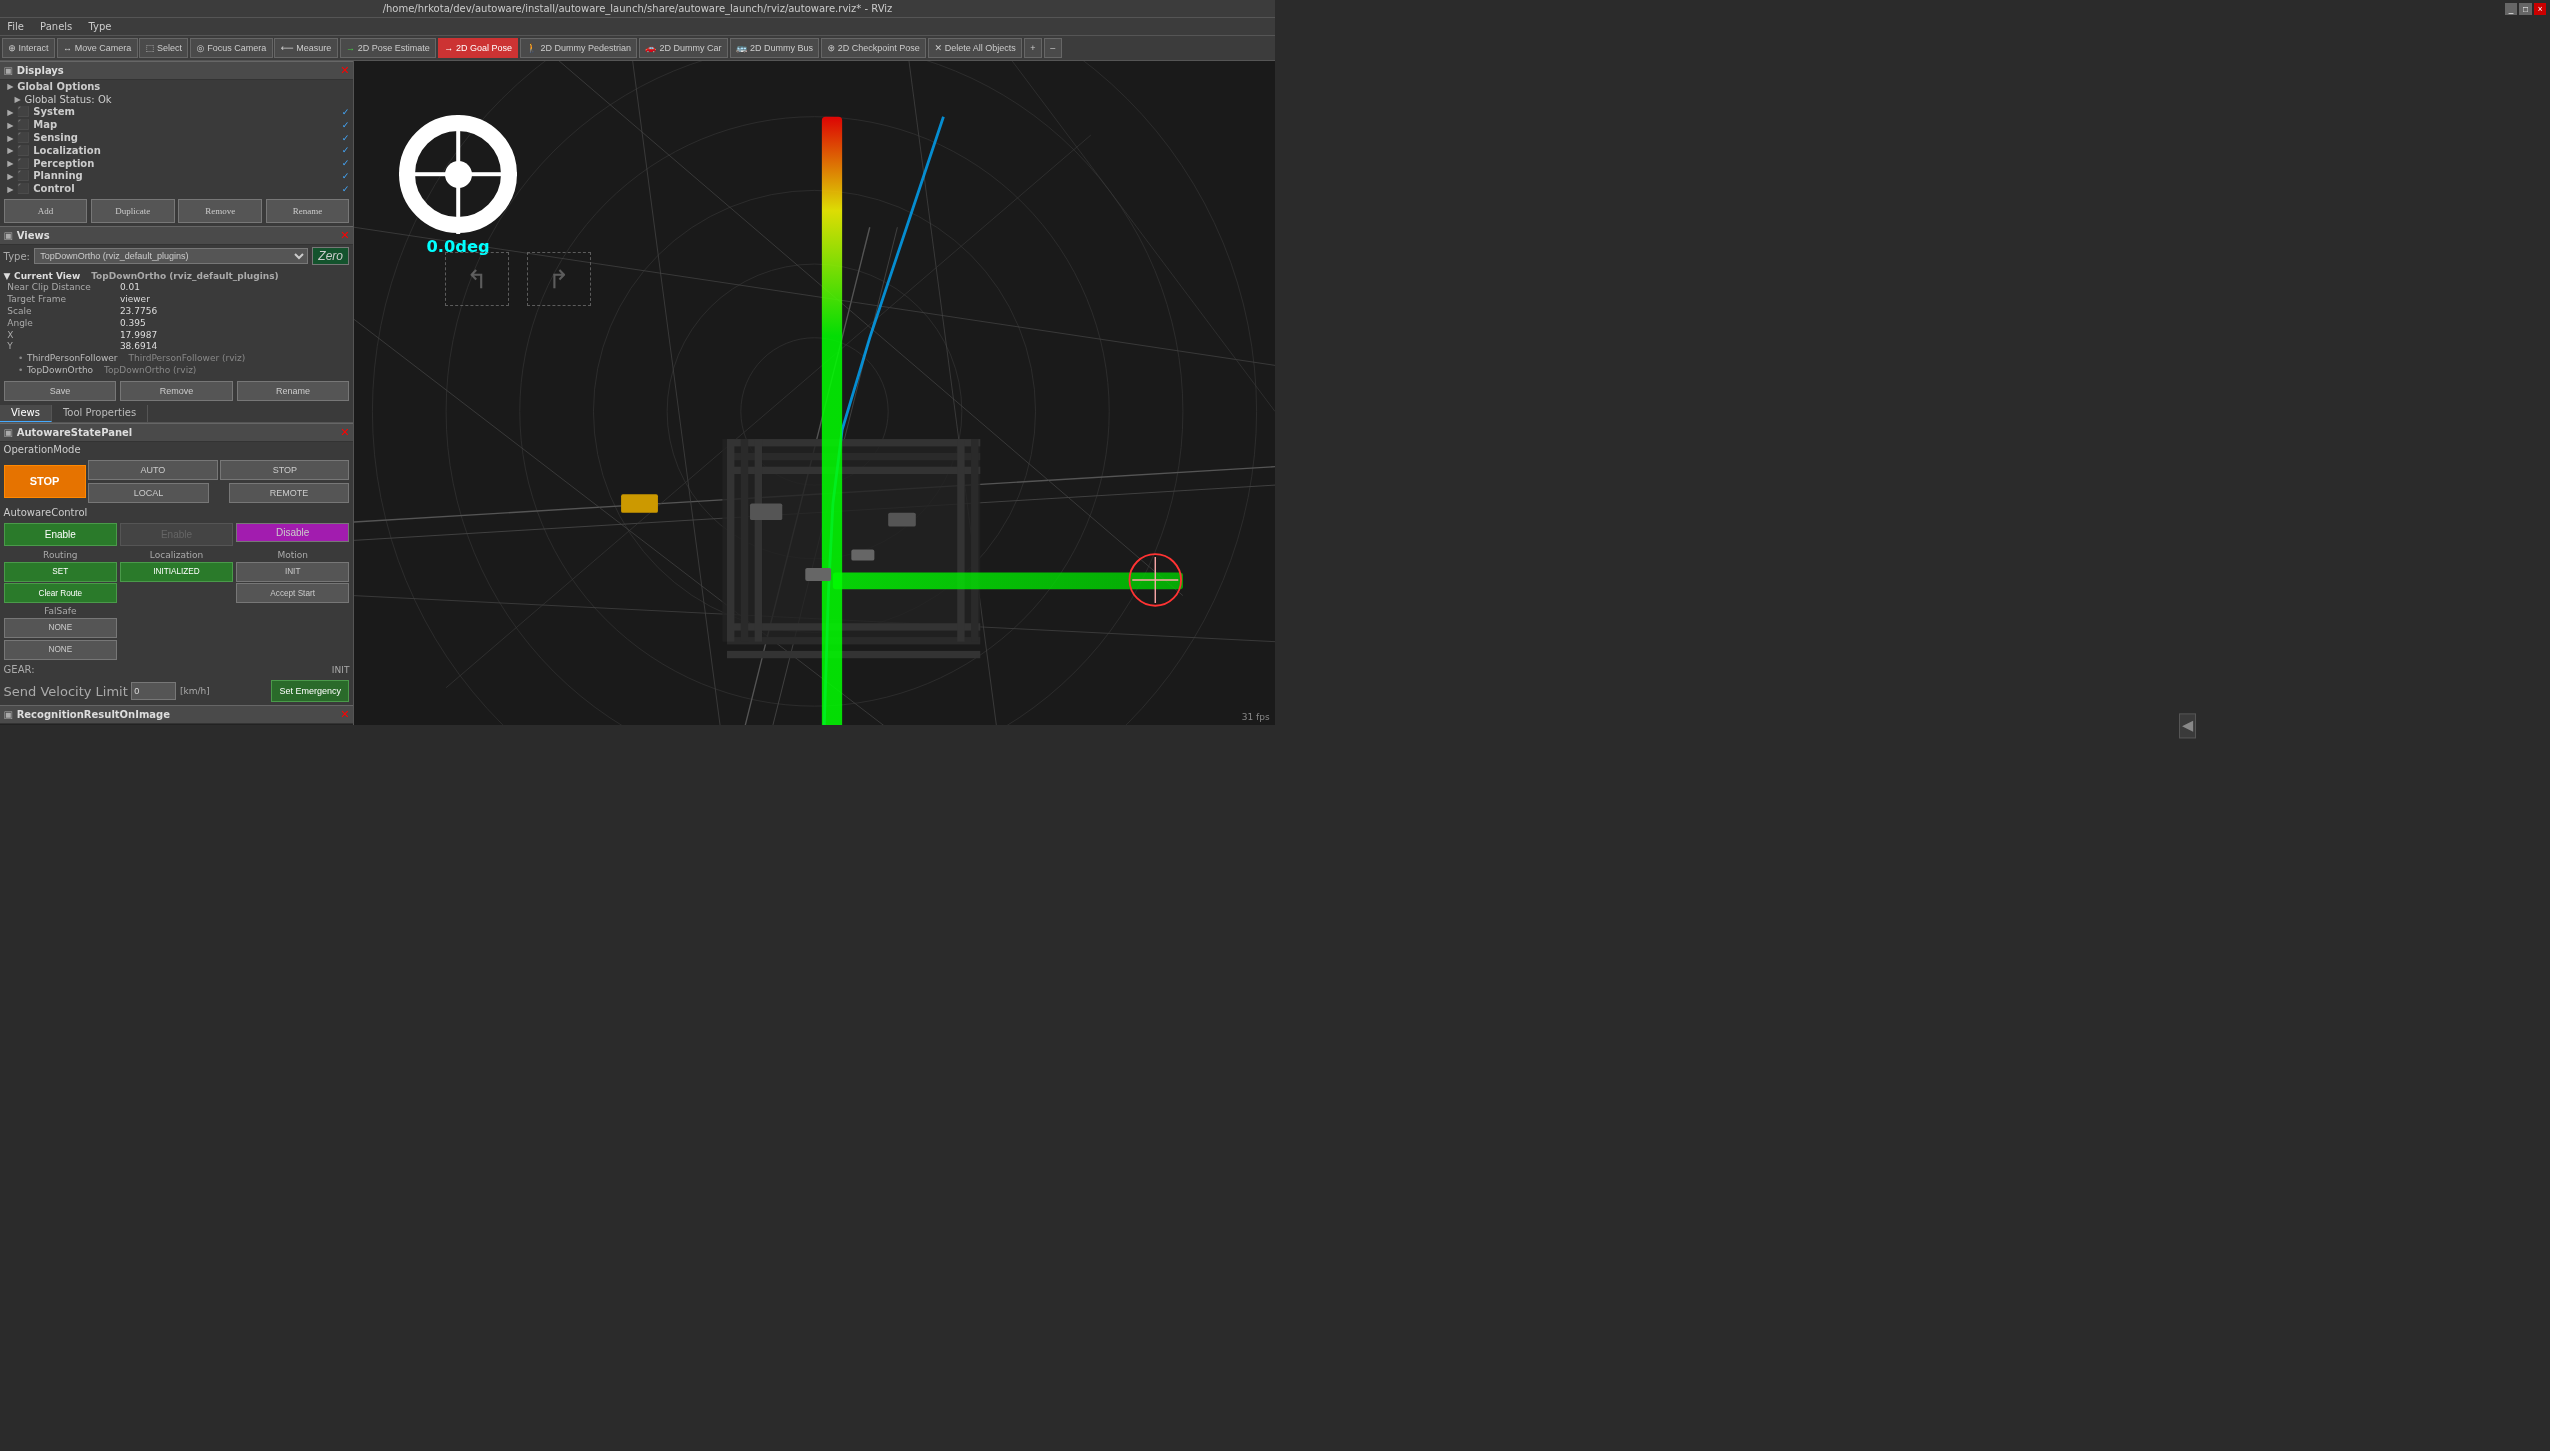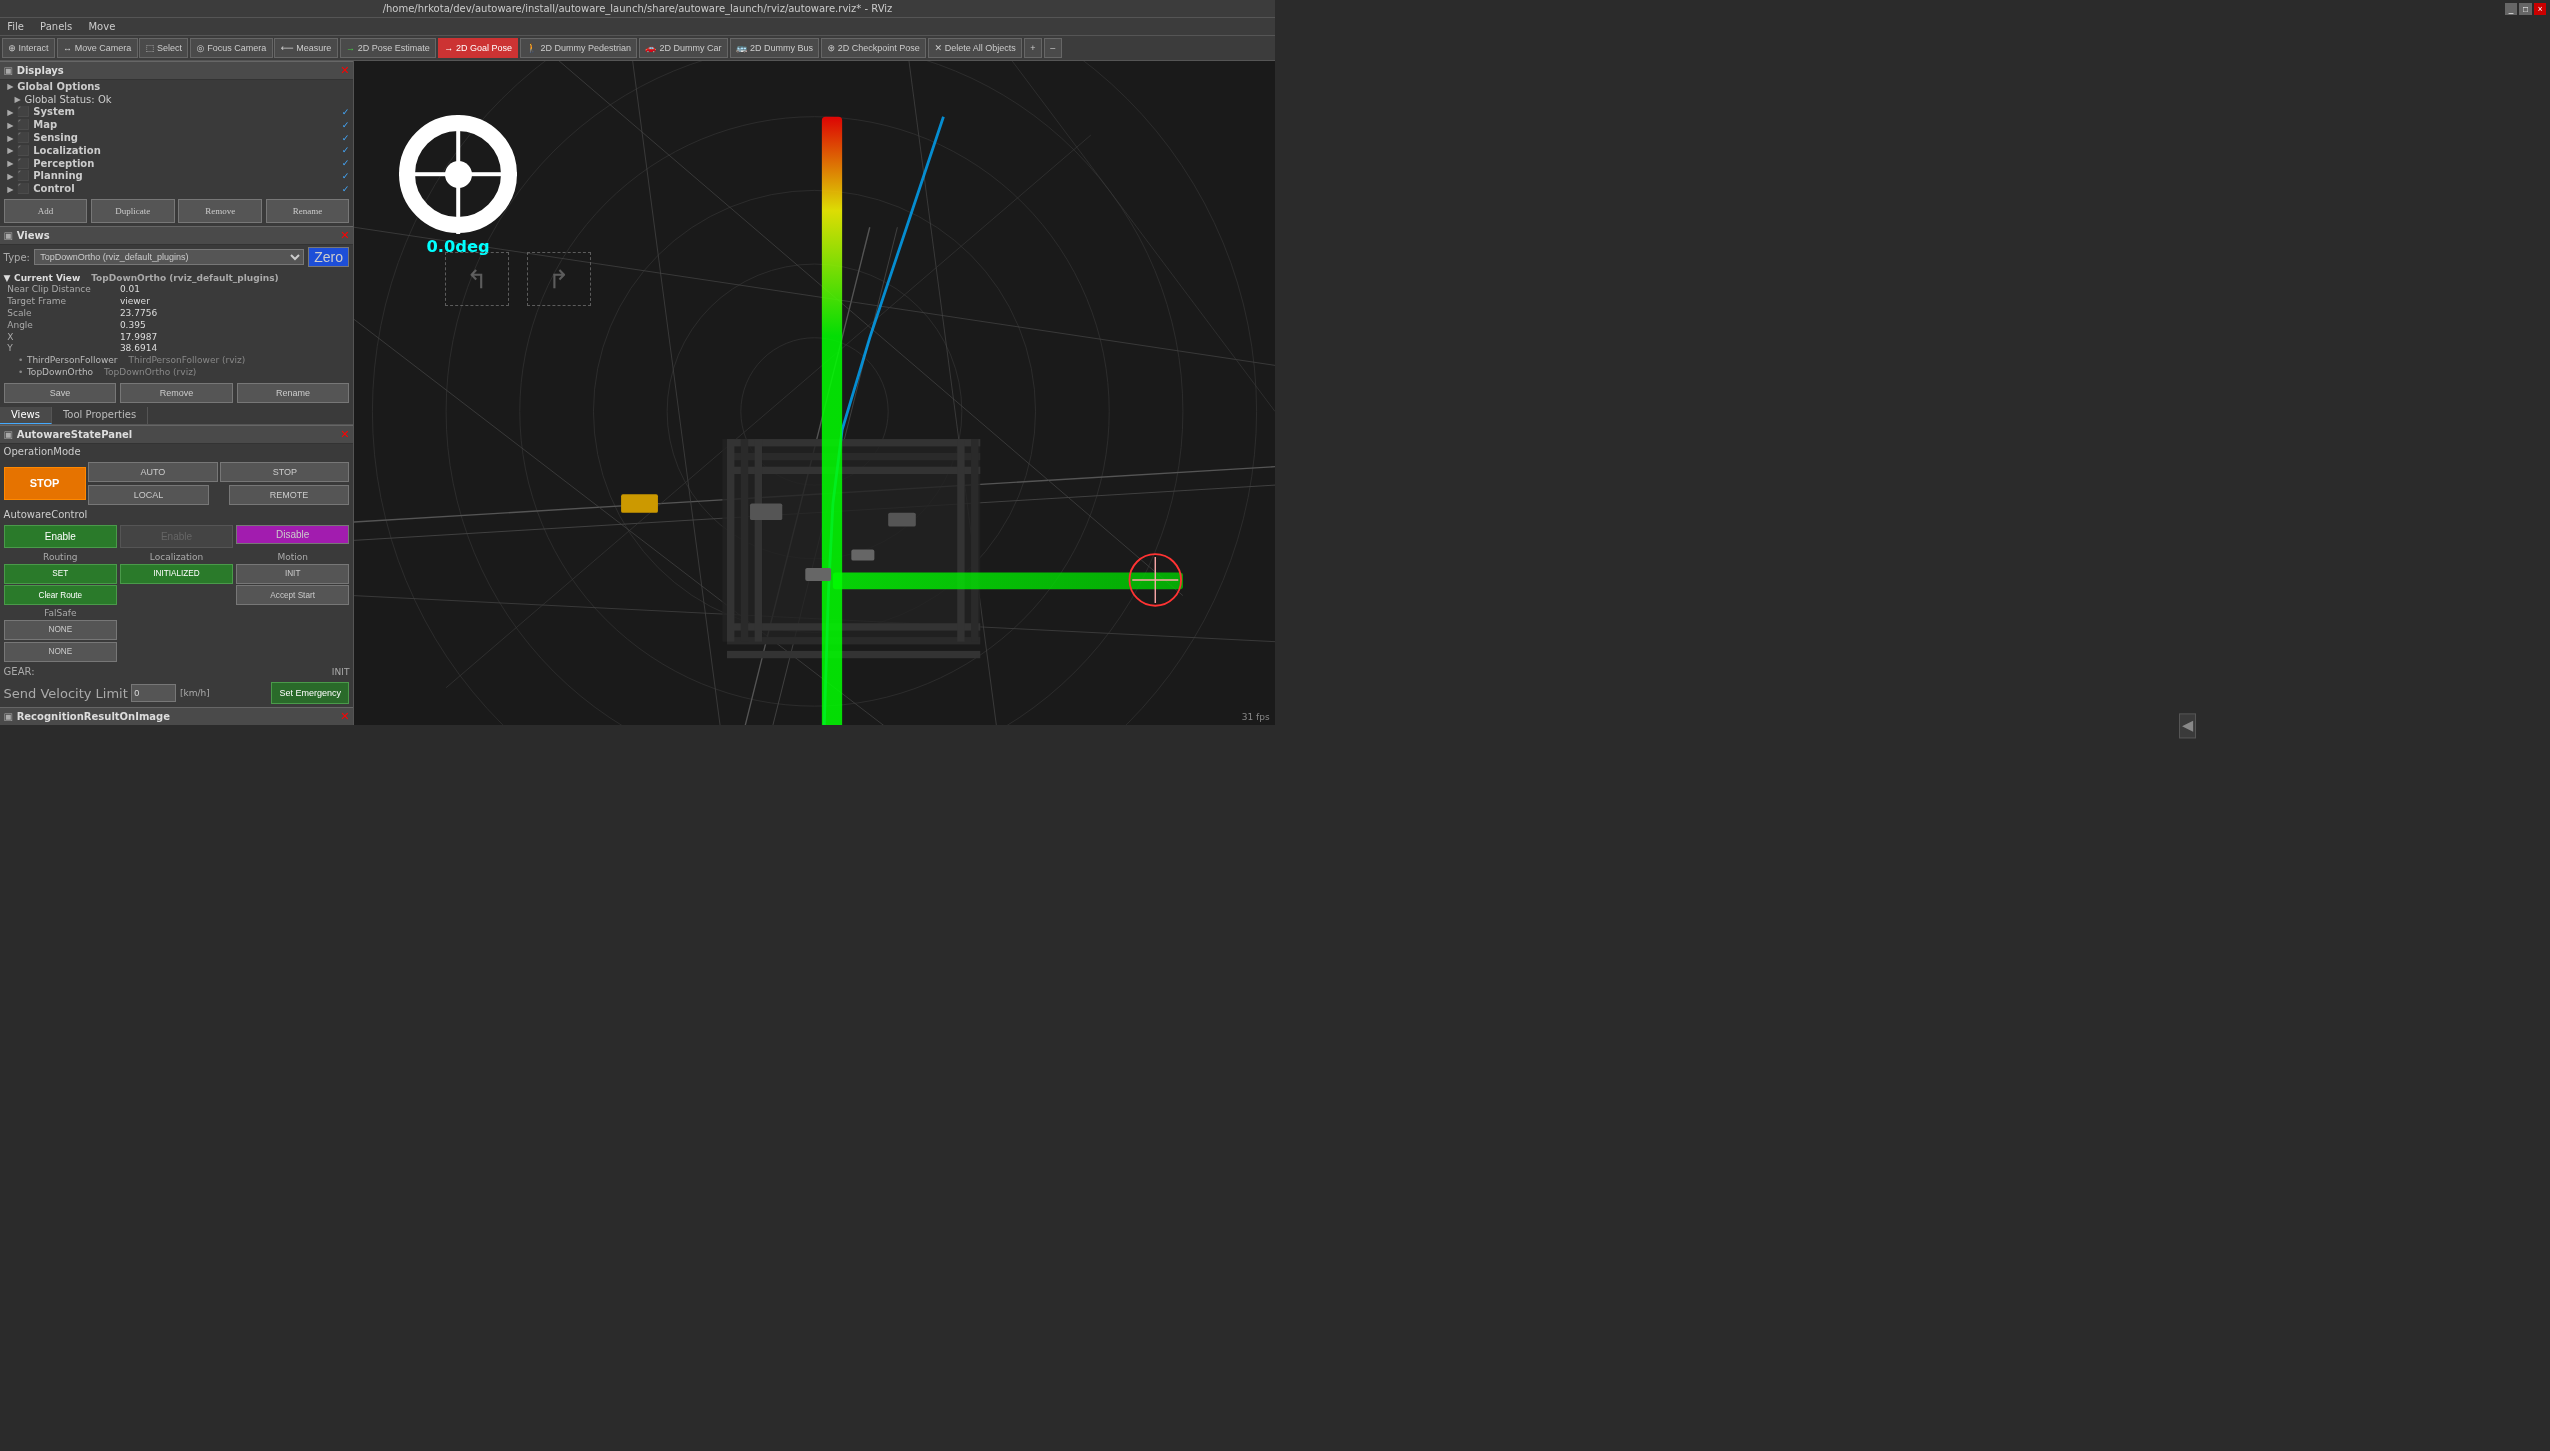--- a/index.html
+++ b/index.html
@@ -186,26 +186,27 @@
     .views-type-label { color: #aaa; }
     .views-type-select {
       background: #555;
       border: 0.9px solid #777;
       color: #ccc;
       font-size: 9px;
       padding: 0.9px 1.8px;
       flex: 1;
     }
     .zero-btn {
-      background: #1d4ed8;
+      background: #14532d;
       border: 0.9px solid #777;
       color: #ccc;
-      font-size: 14px;
+      font-size: 12px;
       padding: 0.9px 5.4px;
       cursor: pointer;
+      font-style: italic;
     }
 
     .views-tree { padding: 1.8px 0; }
     .views-item {
       padding: 0.9px 3.6px 0.9px 7.3px;
       font-size: 9px;
       color: #ccc;
       display: flex;
       gap: 3.6px;
       align-items: baseline;
@@ -566,21 +567,21 @@
   <div id="titlebar-controls" style="position:absolute;right:3.6px;top:2.7px;display:flex;gap:1.8px;">
     <button class="title-btn">_</button>
     <button class="title-btn">□</button>
     <button class="title-btn" style="background:#c00;">×</button>
   </div>
 </div>
 
 <div id="menubar">
   <span class="menu-item">File</span>
   <span class="menu-item">Panels</span>
-  <span class="menu-item">Move</span>
+  <span class="menu-item">Type</span>
 </div>
 
 <div id="toolbar">
   <button class="toolbar-btn">
     <span>⊕</span>
     <span>Interact</span>
   </button>
   <button class="toolbar-btn">
     <span>↔</span>
     <span>Move Camera</span>

